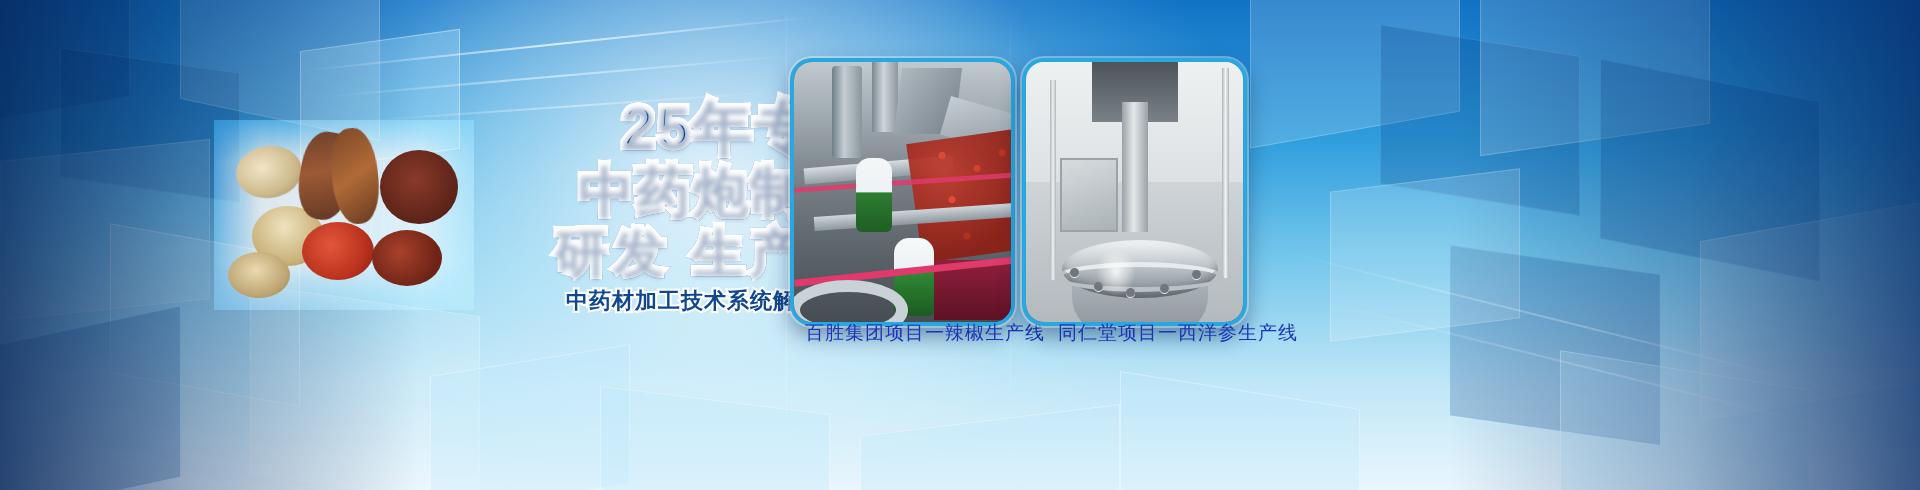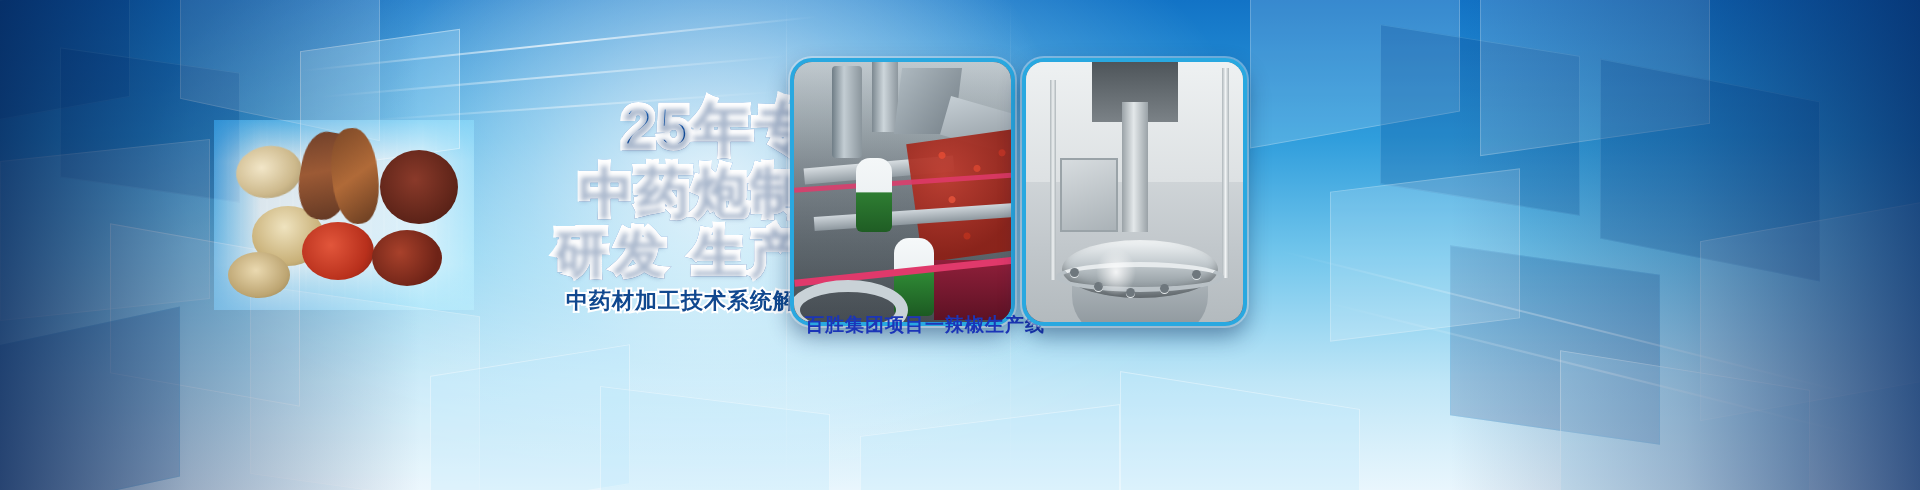--- a/index.html
+++ b/index.html
@@ -70,21 +70,21 @@
       -webkit-text-stroke:4px #ffffff;paint-order:stroke fill;}
   .desc{margin-top:12px;font-size:19px;line-height:1.55;color:#123a6b;font-weight:bold;letter-spacing:.5px;}
   .desc div{white-space:nowrap;}
 
   
   .card{position:absolute;top:58px;width:225px;height:268px;border-radius:22px;
     border:4px solid #29a8e0;background:#0d2c4e;overflow:hidden;
     box-shadow:0 0 0 2px rgba(255,255,255,.35),0 10px 22px rgba(4,34,80,.45);}
   .card.c1{left:790px;}
   .card.c2{left:1022px;}
-  .cap{position:absolute;top:312px;font-size:19px;font-weight:bold;color:#1b35b8;letter-spacing:1px;white-space:nowrap;text-align:center;}
+  .cap{position:absolute;top:320px;font-size:19px;font-weight:normal;color:#1b35b8;letter-spacing:1px;white-space:nowrap;text-align:center;}
   .cap.p1{left:805px;}
   .cap.p2{left:1058px;}
 
   
   .p1img{position:absolute;inset:0;
     background:
       linear-gradient(180deg,rgba(255,255,255,.10),rgba(0,0,0,.25)),
       linear-gradient(180deg,#b9c3c9 0%,#9aa6ad 26%,#7d8890 48%,#6d7880 70%,#5d666e 100%);}
   .m{position:absolute;}
   .p1 .duct{left:38px;top:4px;width:30px;height:92px;border-radius:4px;
@@ -225,14 +225,15 @@
     <div class="m vessel"></div>
     <div class="m lid"></div>
     <div class="m lidband"></div>
     <div class="bolt" style="left:44px;top:206px;"></div>
     <div class="bolt" style="left:68px;top:220px;"></div>
     <div class="bolt" style="left:100px;top:226px;"></div>
     <div class="bolt" style="left:134px;top:222px;"></div>
     <div class="bolt" style="left:166px;top:208px;"></div>
     <div class="m shine"></div>
   </div>
+  <div class="cap p2">同仁堂项目一西洋参生产线</div>
 
 </div>
 
 </body></html>

